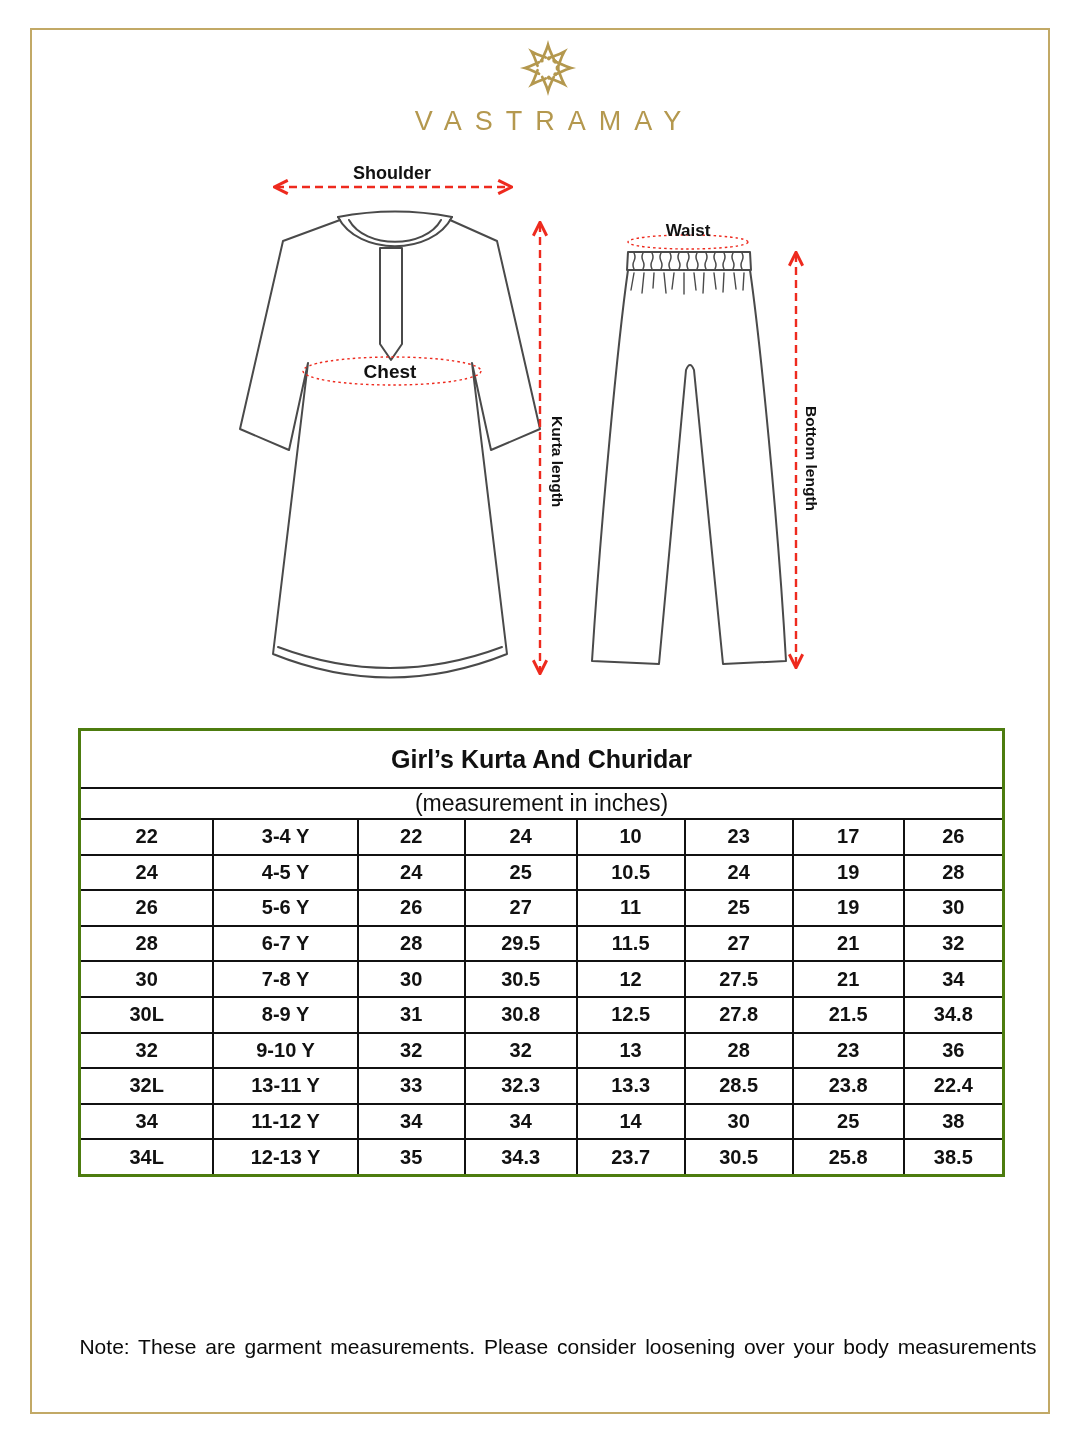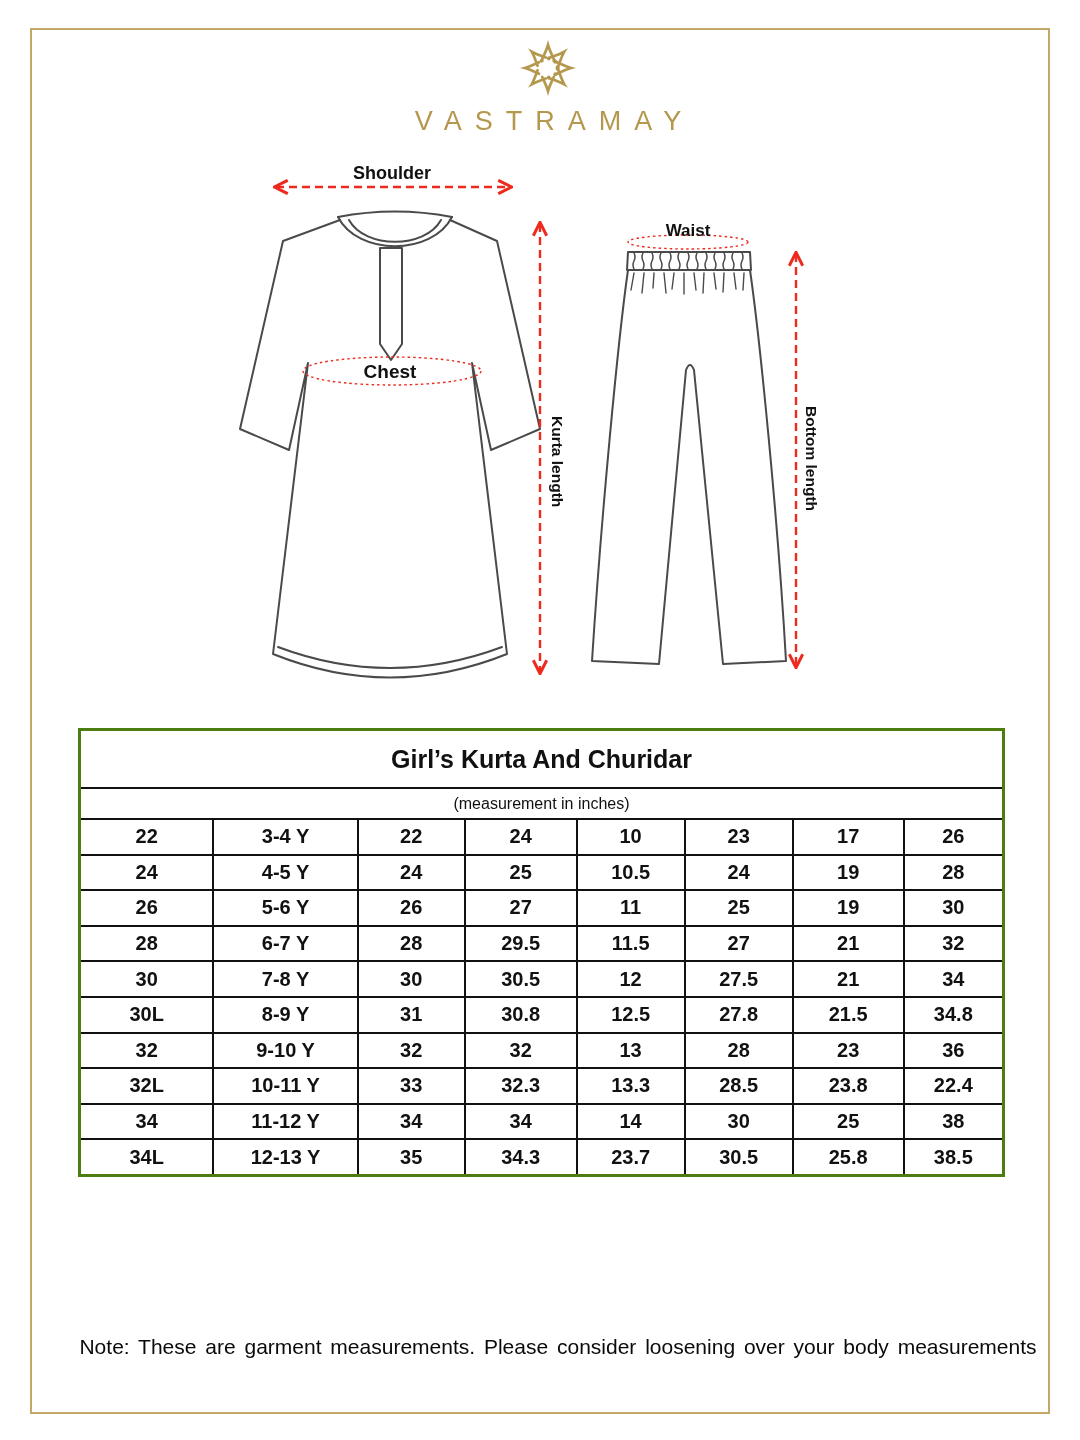--- a/index.html
+++ b/index.html
@@ -24,21 +24,21 @@
   
   .table-wrap{position:absolute;left:78px;top:728px;width:927px;}
   table.size{
     width:100%;border-collapse:collapse;table-layout:fixed;
     border:3px solid #4d7c0f;
   }
   table.size th, table.size td{
     border:2px solid #111;text-align:center;vertical-align:middle;padding:0;
   }
   tr.title-row th{height:56px;font-size:25px;font-weight:bold;}
-  tr.subtitle-row th{height:29px;font-size:16px;font-weight:400;}
+  tr.subtitle-row th{height:29px;font-size:23px;font-weight:400;}
   tr.header-row th{height:80px;font-size:20.5px;font-weight:bold;line-height:1.2;white-space:pre-line;}
   table.size td{height:33.6px;font-size:20px;font-weight:bold;}
   
   .note{
     position:absolute;left:30px;top:1330px;width:1056px;text-align:center;
     font-size:21px;line-height:33px;word-spacing:3px;color:#0a0a0a;
   }
 </style>
 </head>
 <body>
@@ -227,21 +227,21 @@
           <td>9-10 Y</td>
           <td>32</td>
           <td>32</td>
           <td>13</td>
           <td>28</td>
           <td>23</td>
           <td>36</td>
         </tr>
         <tr>
           <td>32L</td>
-          <td>10-11 Y</td>
+          <td>13-11 Y</td>
           <td>33</td>
           <td>32.3</td>
           <td>13.3</td>
           <td>28.5</td>
           <td>23.8</td>
           <td>22.4</td>
         </tr>
         <tr>
           <td>34</td>
           <td>11-12 Y</td>

